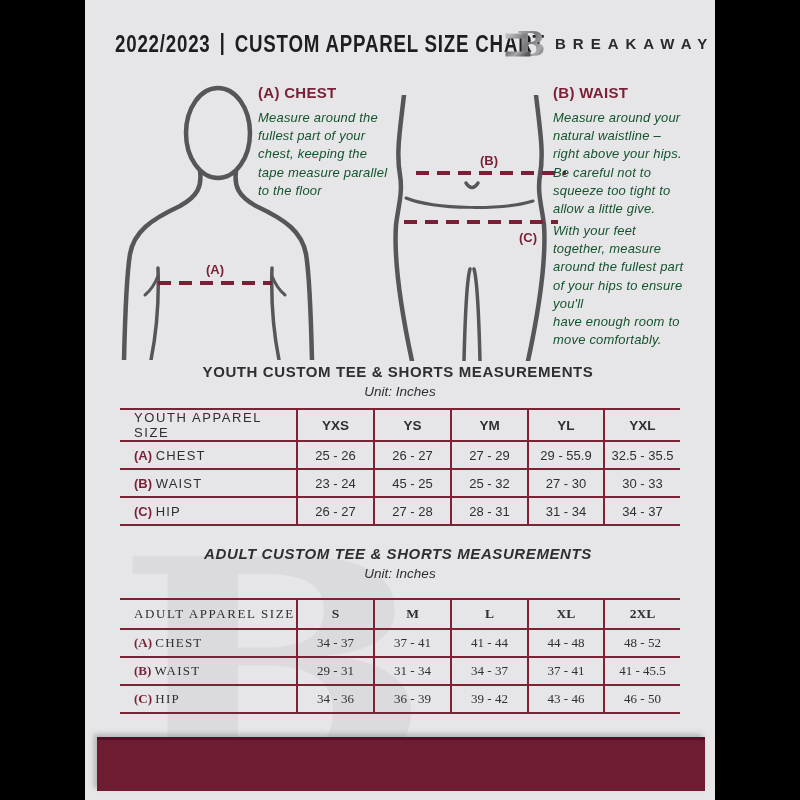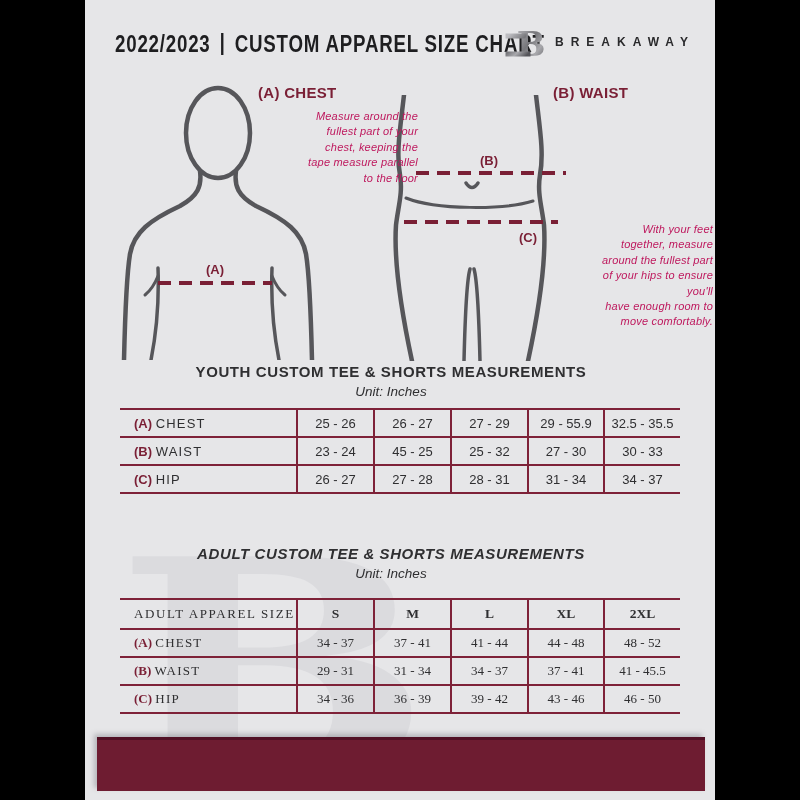--- a/index.html
+++ b/index.html
@@ -7,42 +7,42 @@
   .stage { position:relative; width:800px; height:800px; background:#000; overflow:hidden; }
   .content { position:absolute; left:85px; top:0; width:630px; height:800px; background:#e6e6e8; }
 
   
   .hdr { position:absolute; left:0; top:24px; width:746px; height:40px; }
   .hdr-left { position:absolute; left:30px; top:0; height:40px; display:flex; align-items:center; gap:14px;
               transform:scaleX(0.78); transform-origin:left center; }
   .hdr-year, .hdr-title { font-size:24px; font-weight:800; color:#1e1e20; letter-spacing:1px; white-space:nowrap; }
   .hdr-divider { width:3px; height:22px; background:#1e1e20; }
   .hdr-logo { position:absolute; left:420px; top:-2px; width:44px; height:44px; }
-  .hdr-brand { position:absolute; left:470px; top:11px; font-size:12px; font-weight:800; color:#2a2a2c; letter-spacing:7px; white-space:nowrap; }
+  .hdr-brand { position:absolute; left:470px; top:11px; font-size:15px; font-weight:800; color:#2a2a2c; letter-spacing:7px; white-space:nowrap; }
 
   
   .fig { position:absolute; }
   .fig-upper { left:35px; top:78px; width:200px; height:282px; }
   .fig-lower { left:303px; top:95px; width:182px; height:266px; }
   .guide-text { position:absolute; width:160px; }
   .gt-a { left:173px; top:84px; }
   .gt-b { left:468px; top:84px; }
   .gt-c { left:468px; top:222px; }
   .guide-heading { font-size:15px; font-weight:800; color:#7a1f35; letter-spacing:0.3px; margin-bottom:8px; }
-  .guide-body { font-size:11px; font-style:italic; color:#be185d; line-height:1.4; white-space:pre-line; letter-spacing:0.2px;text-align:right; }
+  .guide-body { font-size:13px; font-style:italic; color:#14532d; line-height:1.4; white-space:pre-line; letter-spacing:0.2px; }
 
   
   .watermark { position:absolute; left:30px; top:520px; font-family:"DejaVu Serif", serif; font-weight:bold;
                font-size:300px; line-height:1; color:#cfcfd4; opacity:0.45; transform:scaleX(1.25);
                transform-origin:left top; z-index:0; }
 
   
-  .tbl-title { position:absolute; left:26px; width:560px; text-align:center; font-size:15px; font-weight:700;
+  .tbl-title { position:absolute; left:33px; width:560px; text-align:center; font-size:15px; font-weight:700;
                color:#2f2f31; letter-spacing:0.6px; z-index:1; }
-  .tbl-unit  { position:absolute; left:26px; width:560px; text-align:center; font-size:13.5px; font-style:italic;
+  .tbl-unit  { position:absolute; left:35px; width:560px; text-align:center; font-size:13.5px; font-style:italic;
                color:#2f2f31; z-index:1; }
   .size-table { position:absolute; left:35px; width:560px; border-collapse:collapse; table-layout:fixed; z-index:1; }
   .size-table tr { border-top:2px solid #7e2238; border-bottom:2px solid #7e2238; }
   .size-table th, .size-table td { border-left:2px solid #7e2238; font-weight:normal; }
   .size-table th:first-child, .size-table td:first-child { border-left:none; }
   .size-table th { height:30px; font-size:13.5px; font-weight:700; color:#2f2f31; text-align:center; }
   .size-table td { height:28px; font-size:13px; color:#2f2f31; text-align:center; }
   .size-table .lbl-col { text-align:left; padding-left:14px; }
   th.lbl-col { font-weight:normal; letter-spacing:1.6px; font-size:13px; }
   .row-label { letter-spacing:1.2px;text-align:right; }
@@ -119,20 +119,26 @@
     <div class="guide-text gt-a">
       <div class="guide-heading">(A) CHEST</div>
       <div class="guide-body">Measure around the
 fullest part of your
 chest, keeping the
 tape measure parallel
 to the floor</div>
     </div>
     <div class="guide-text gt-b">
       <div class="guide-heading">(B) WAIST</div>
+      <div class="guide-body">Measure around your
+natural waistline –
+right above your hips.
+Be careful not to
+squeeze too tight to
+allow a little give.</div>
     </div>
     <div class="guide-text gt-c">
       <div class="guide-body">With your feet
 together, measure
 around the fullest part
 of your hips to ensure
 you'll
 have enough room to
 move comfortably.</div>
     </div>
@@ -142,20 +148,28 @@
     <table class="size-table y-table">
       <colgroup>
           <col style="width:177px">
           <col style="width:77px">
           <col style="width:77px">
           <col style="width:77px">
           <col style="width:76px">
           <col style="width:76px">
         </colgroup>
       <tbody>
+          <tr>
+        <th class="lbl-col">YOUTH APPAREL SIZE</th>
+        <th>YXS</th>
+        <th>YS</th>
+        <th>YM</th>
+        <th>YL</th>
+        <th>YXL</th>
+      </tr>
       <tr>
         <td class="lbl-col"><span class="row-prefix">(A)</span> <span class="row-label">CHEST</span></td>
         <td>25 - 26</td>
         <td>26 - 27</td>
         <td>27 - 29</td>
         <td>29 - 55.9</td>
         <td>32.5 - 35.5</td>
       </tr>
       <tr>
         <td class="lbl-col"><span class="row-prefix">(B)</span> <span class="row-label">WAIST</span></td>

